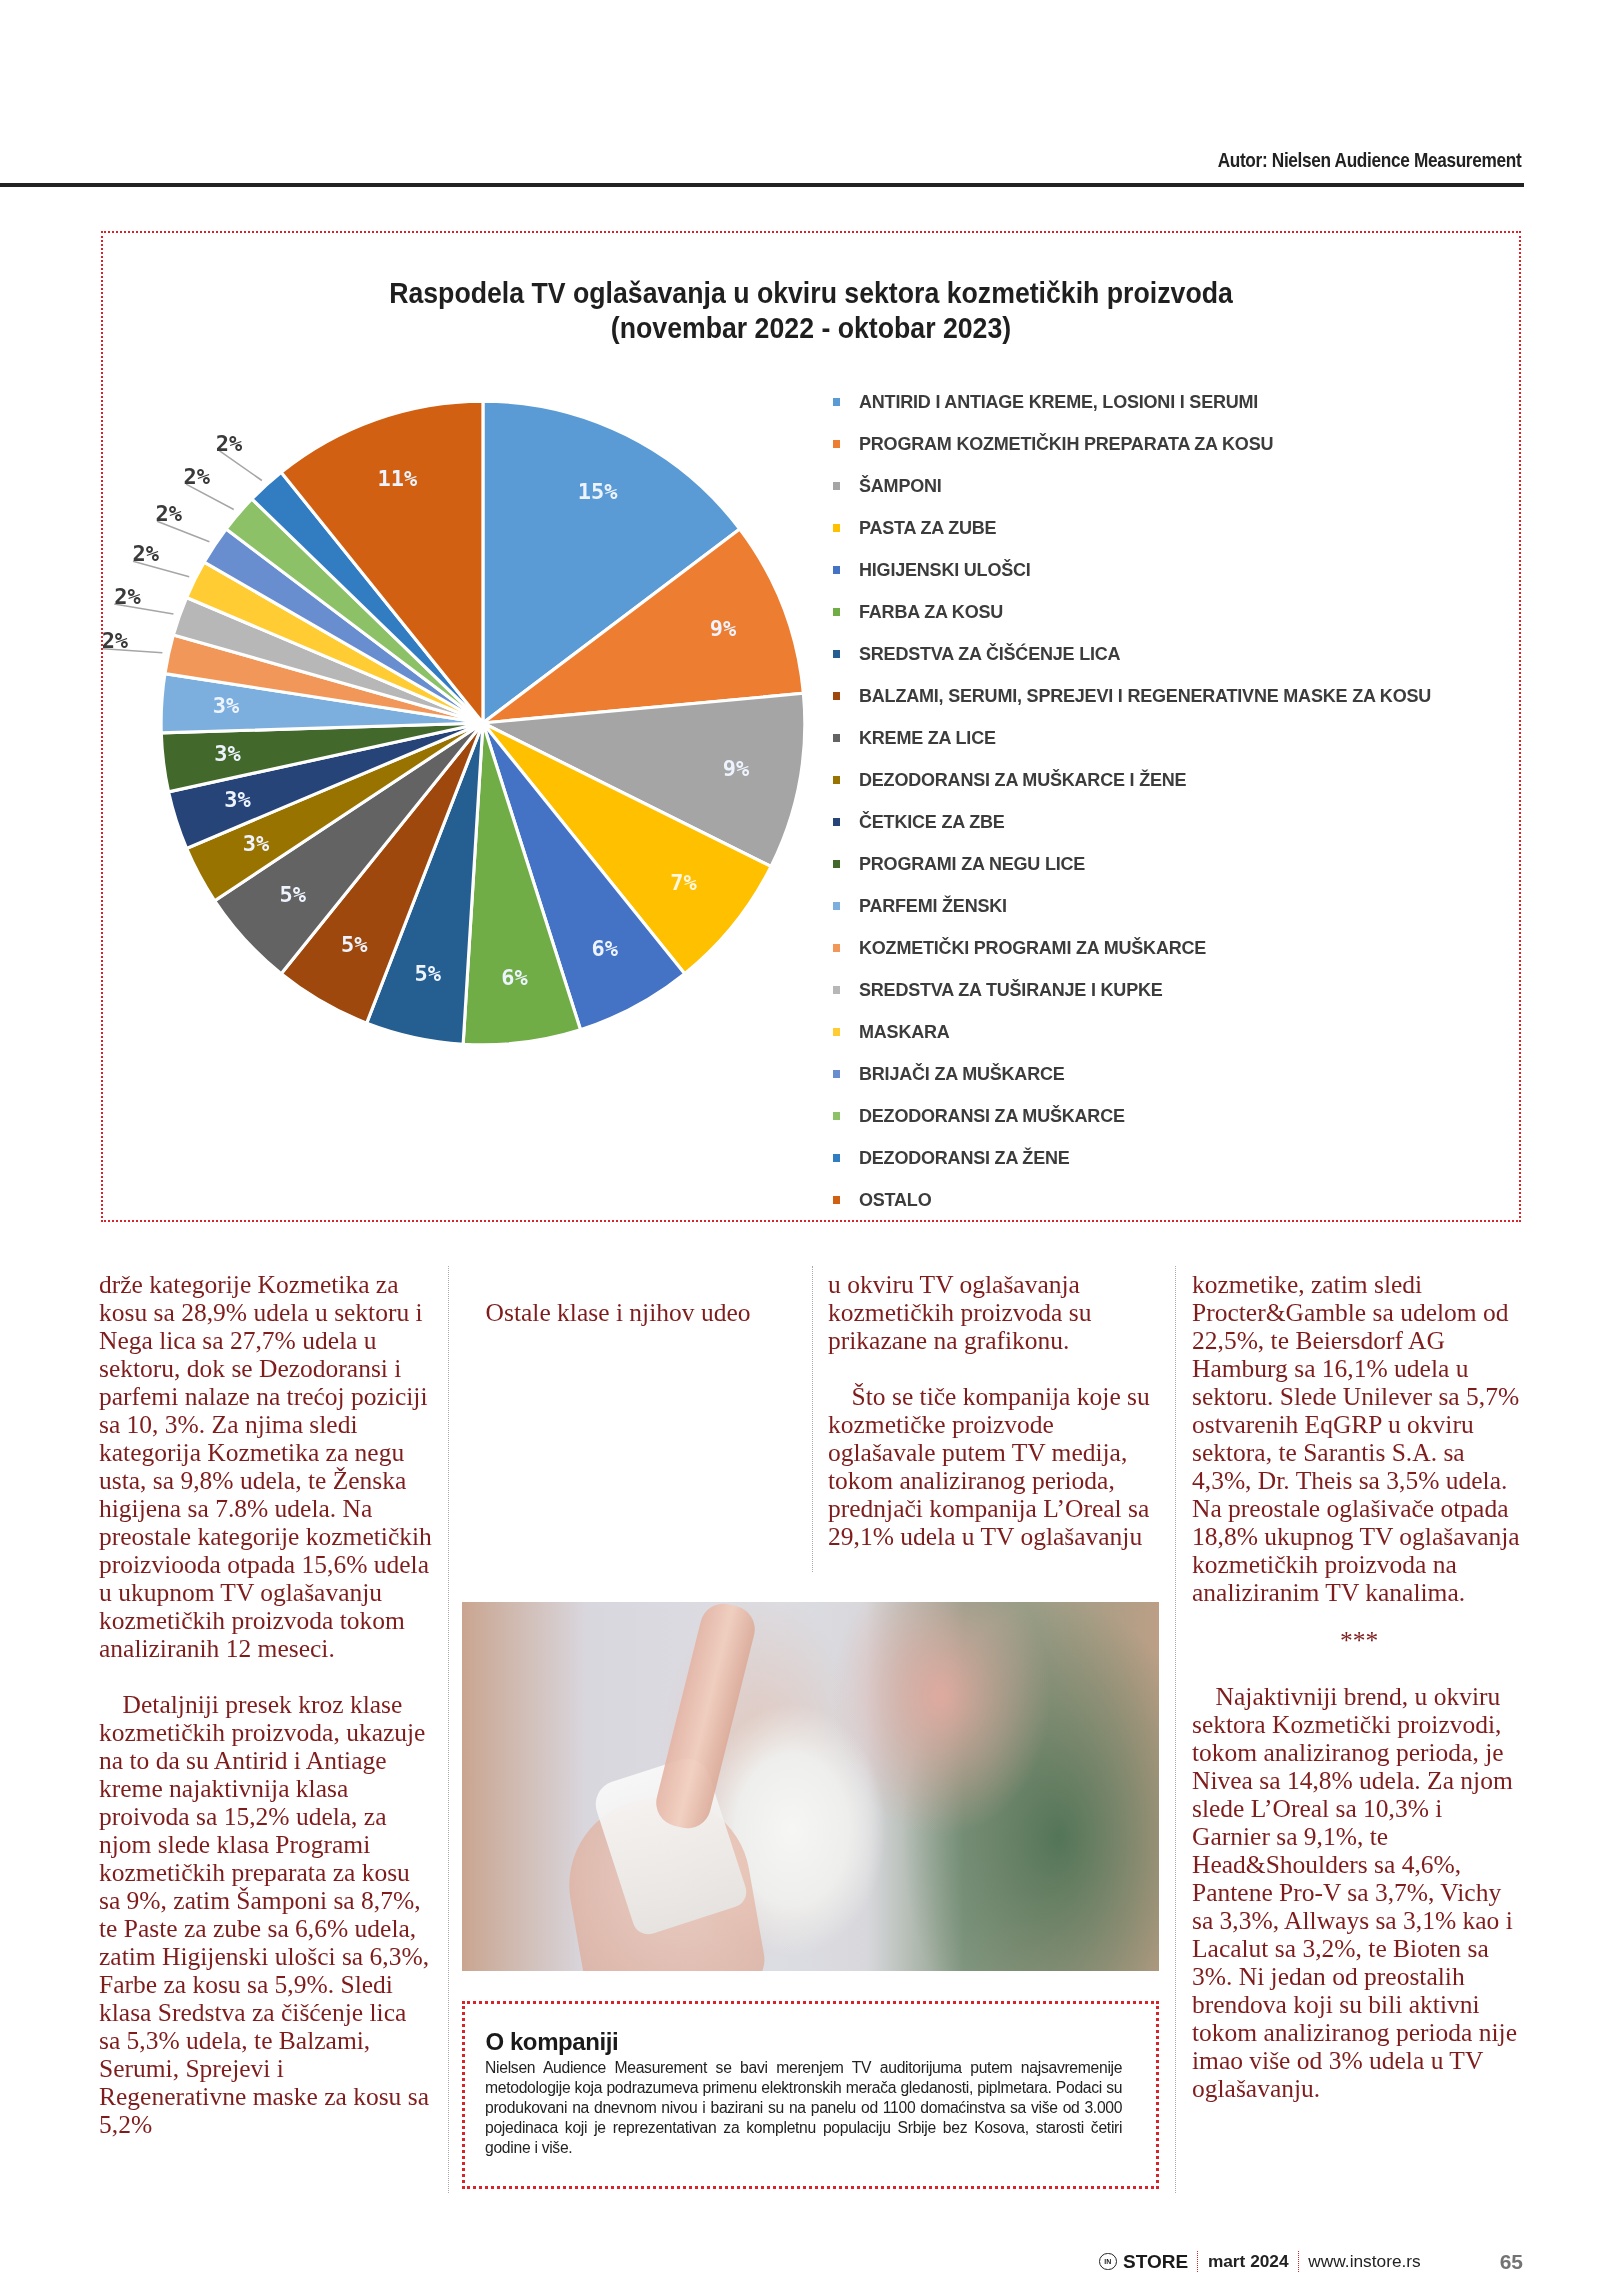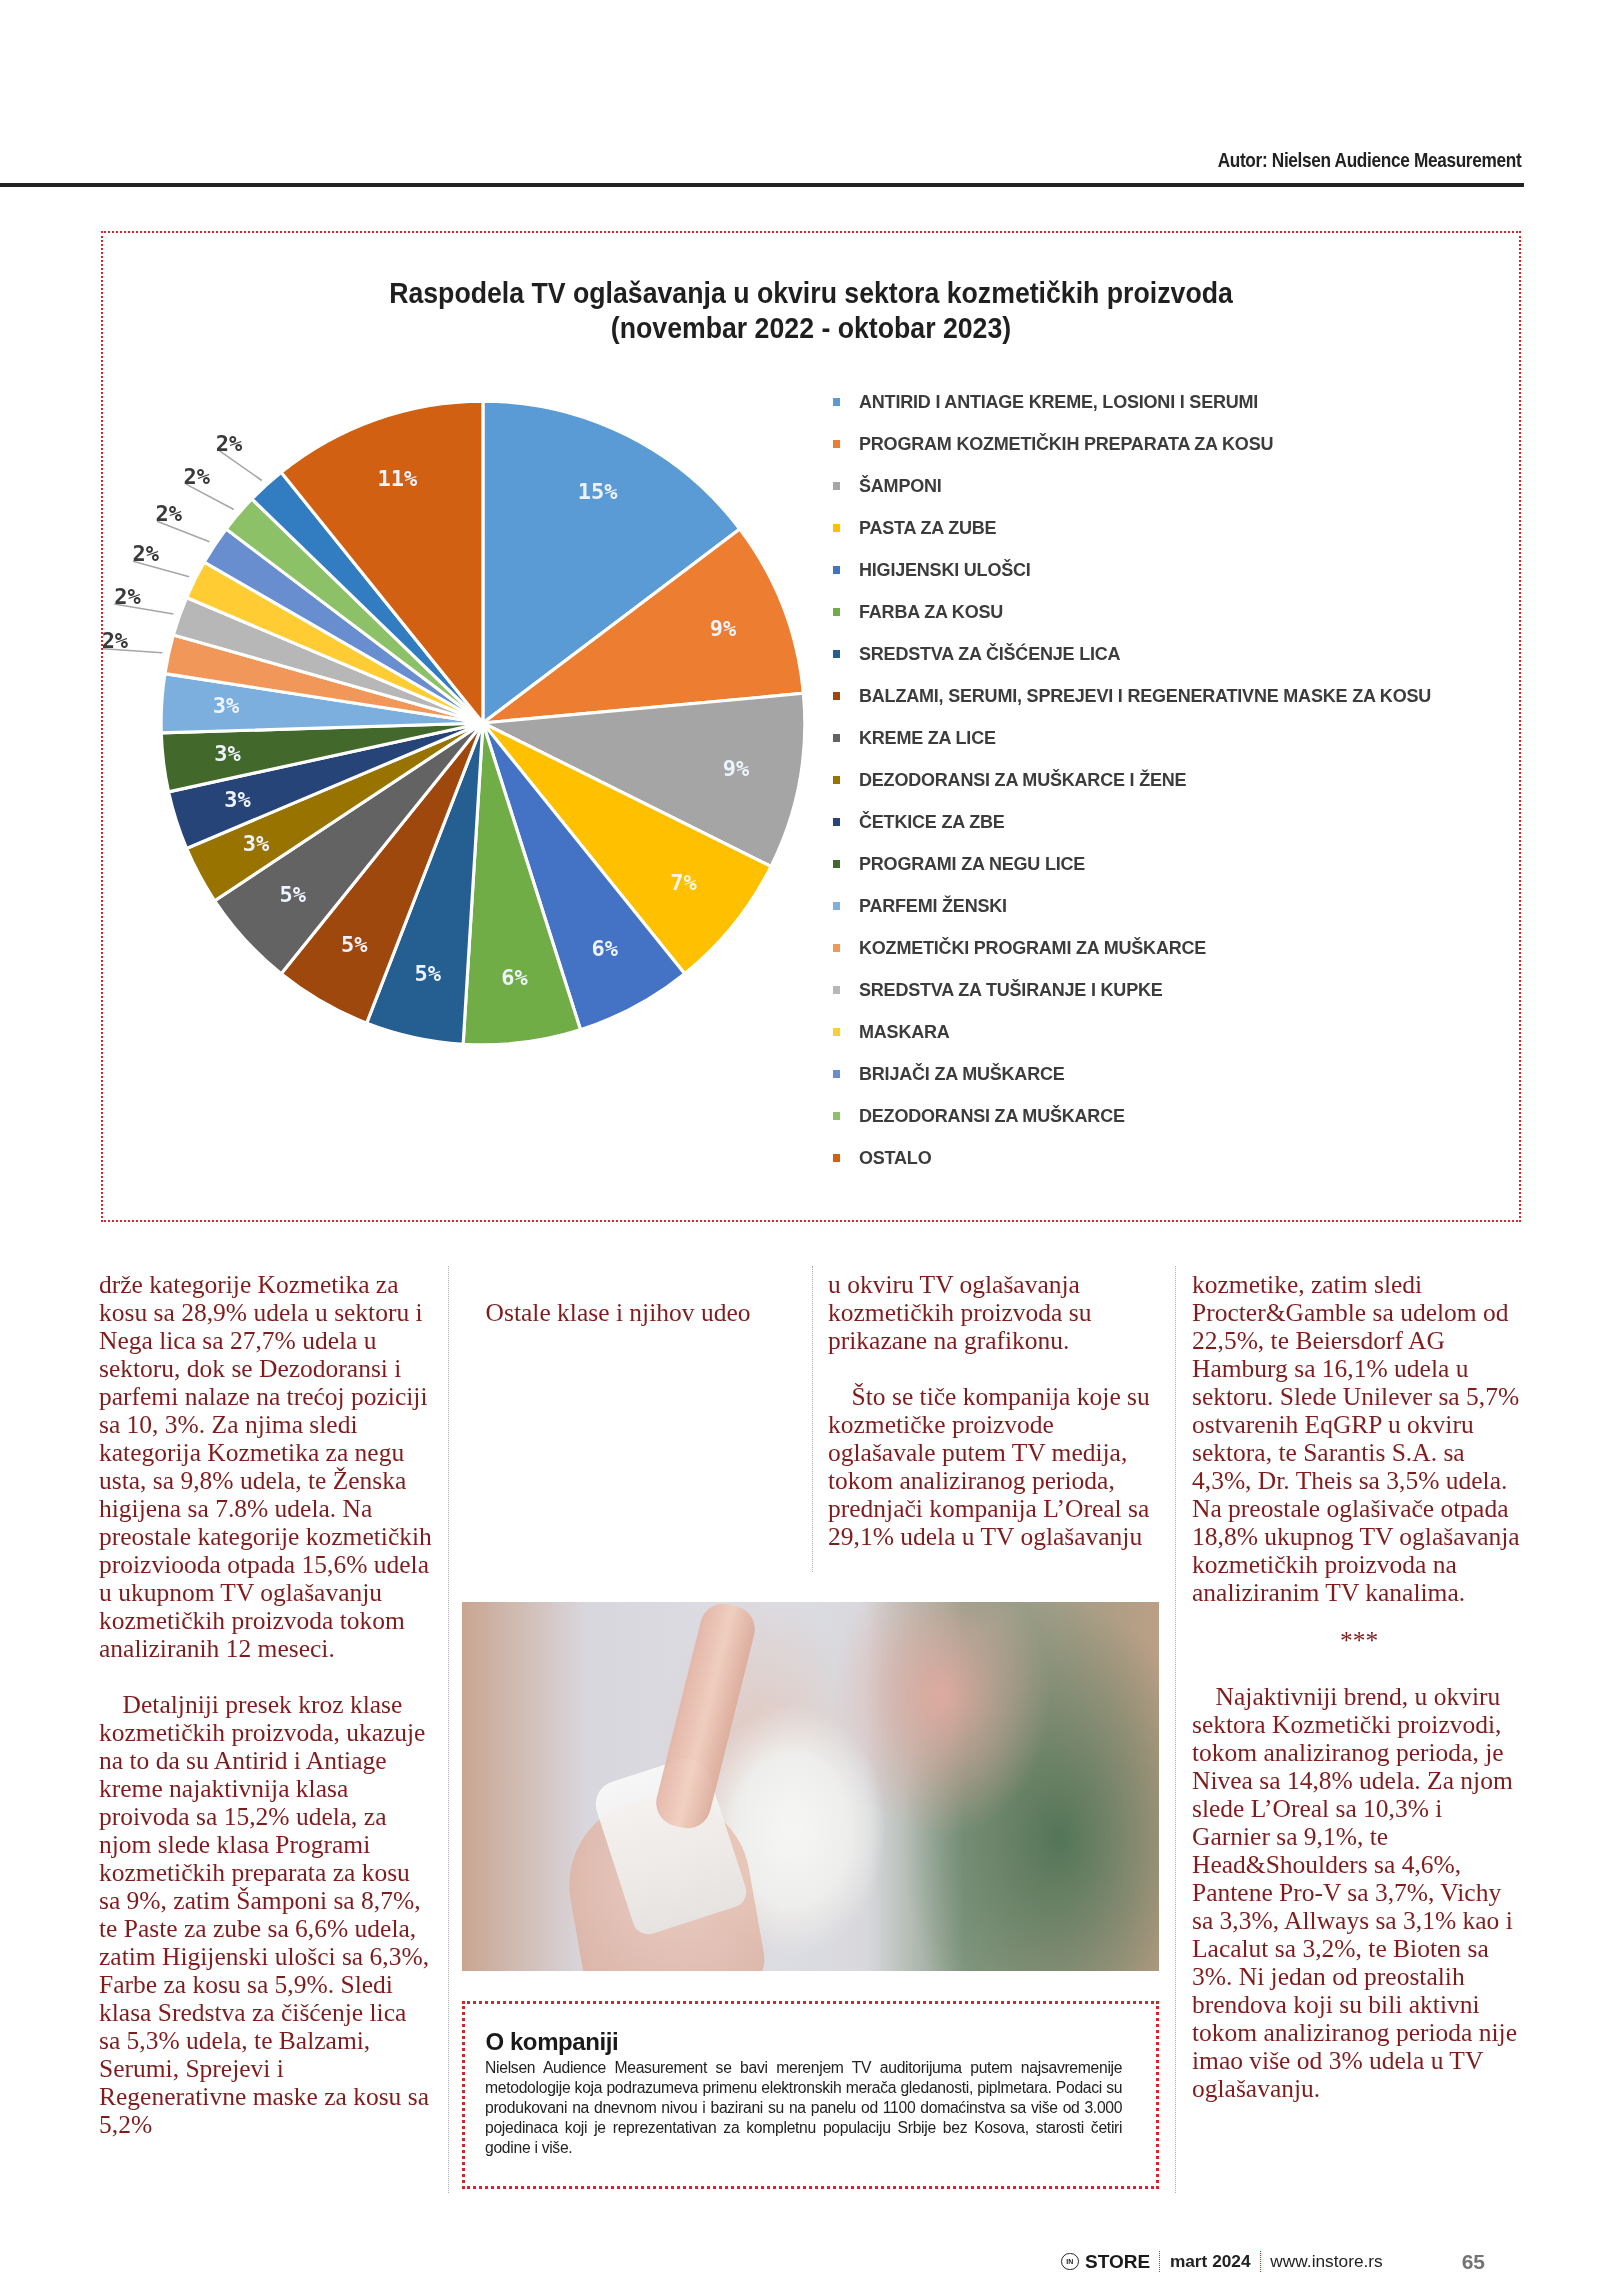--- a/index.html
+++ b/index.html
@@ -28,21 +28,21 @@
       radial-gradient(ellipse 102px 188px at 298px 173px, rgba(226,196,184,0.95) 0%, rgba(226,196,184,0) 100%),
       radial-gradient(ellipse 110px 141px at 479px 94px, rgba(226,170,160,0.95) 0%, rgba(226,170,160,0) 100%),
       radial-gradient(ellipse 157px 236px at 597px 236px, rgba(70,110,80,0.85) 0%, rgba(70,110,80,0) 100%),
       linear-gradient(90deg, #c9a590 0%, #d9d7de 18%, #dcdde3 45%, #d8d8dc 58%, #8a9c86 72%, #bb9f86 100%); }
   .photo .jar { position:absolute; left:149px; top:165px; width:118px; height:157px; background:linear-gradient(180deg,#fafafa,#e6e6e4); border-radius:23.6px 23.6px 15.7px 15.7px; transform:rotate(-18deg); opacity:.9; }
   .photo .finger { position:absolute; left:216px; top:0; width:55px; height:228px; background:linear-gradient(90deg,#e4b4a4,#f1cdbd,#dcaa98); border-radius:23.6px; transform:rotate(14deg); opacity:.9; }
   .photo .hand { position:absolute; left:110px; top:196px; width:181px; height:204px; background:radial-gradient(ellipse at 60% 40%, #efc8b8, #d9a592); border-radius:86px 86px 31px 31px; transform:rotate(-10deg); opacity:.75; }
   .about-box { position:absolute; left:462px; top:2001px; width:697px; height:188px; border:3.1px dotted #d8232a; box-sizing:border-box; padding:23.6px 20.4px 0 20.4px; font-family:"DejaVu Sans", sans-serif; }
   .about-title { font-family:"Liberation Sans", sans-serif; font-weight:bold; font-size:24px; color:#1a1a1a; margin-bottom:2px; letter-spacing:-0.4px; }
   .about-text { font-family:"Liberation Sans", sans-serif; font-size:16px; line-height:20px; color:#222; text-align:justify; letter-spacing:-0.3px; transform:scaleX(0.98); transform-origin:left top; }
-  .footer { position:absolute; top:2246px; left:1061px; width:424px; height:31px; display:flex; align-items:center; font-family:"Liberation Sans", sans-serif; }
+  .footer { position:absolute; top:2246px; left:1099px; width:424px; height:31px; display:flex; align-items:center; font-family:"Liberation Sans", sans-serif; }
   .footer .logo { font-weight:bold; font-size:19px; color:#1a1a1a; display:flex; align-items:center; }
   .footer .logo-mark { display:inline-block; width:15.7px; height:15.7px; border:1.6px solid #222; border-radius:50%; font-size:7px; line-height:15.7px; text-align:center; margin-right:6.3px; font-weight:bold; }
   .footer .dsep { display:inline-block; height:20.4px; border-left:1.6px dotted #d8232a; margin:0 9.4px; }
   .footer .date { font-weight:bold; font-size:17.3px; color:#222; }
   .footer .url { font-size:17.3px; color:#222; }
   .footer .pg { margin-left:auto; font-weight:bold; font-size:21px; color:#737373; }
 </style>
 </head>
 <body>
 
@@ -169,20 +169,24 @@
       </div>
       <div class="legend-item">
         <span class="sw" style="background: rgb(105, 142, 208);"></span>
         <span>BRIJAČI ZA MUŠKARCE</span>
       </div>
       <div class="legend-item">
         <span class="sw" style="background: rgb(140, 193, 104);"></span>
         <span>DEZODORANSI ZA MUŠKARCE</span>
       </div>
       <div class="legend-item">
+        <span class="sw" style="background: rgb(50, 125, 194);"></span>
+        <span>DEZODORANSI ZA ŽENE</span>
+      </div>
+      <div class="legend-item">
         <span class="sw" style="background: rgb(210, 96, 18);"></span>
         <span>OSTALO</span>
       </div>
     </div>
 </div>
 
 <div class="col col1">
   <p>drže kategorije Kozmetika za kosu sa 28,9% udela u sektoru i Nega lica sa 27,7% udela u sektoru, dok se Dezodoransi i parfemi nalaze na trećoj poziciji sa 10, 3%. Za njima sledi kategorija Kozmetika za negu usta, sa 9,8% udela, te Ženska higijena sa 7.8% udela. Na preostale kategorije kozmetičkih proizviooda otpada 15,6% udela u ukupnom TV oglašavanju kozmetičkih proizvoda tokom analiziranih 12 meseci.</p>
   <div class="gap"></div>
   <p class="indent">Detaljniji presek kroz klase kozmetičkih proizvoda, ukazuje na to da su Antirid i Antiage kreme najaktivnija klasa proivoda sa 15,2% udela, za njom slede klasa Programi kozmetičkih preparata za kosu sa 9%, zatim Šamponi sa 8,7%, te Paste za zube sa 6,6% udela, zatim Higijenski ulošci sa 6,3%, Farbe za kosu sa 5,9%. Sledi klasa Sredstva za čišćenje lica sa 5,3% udela, te Balzami, Serumi, Sprejevi i Regenerativne maske za kosu sa 5,2%</p>

